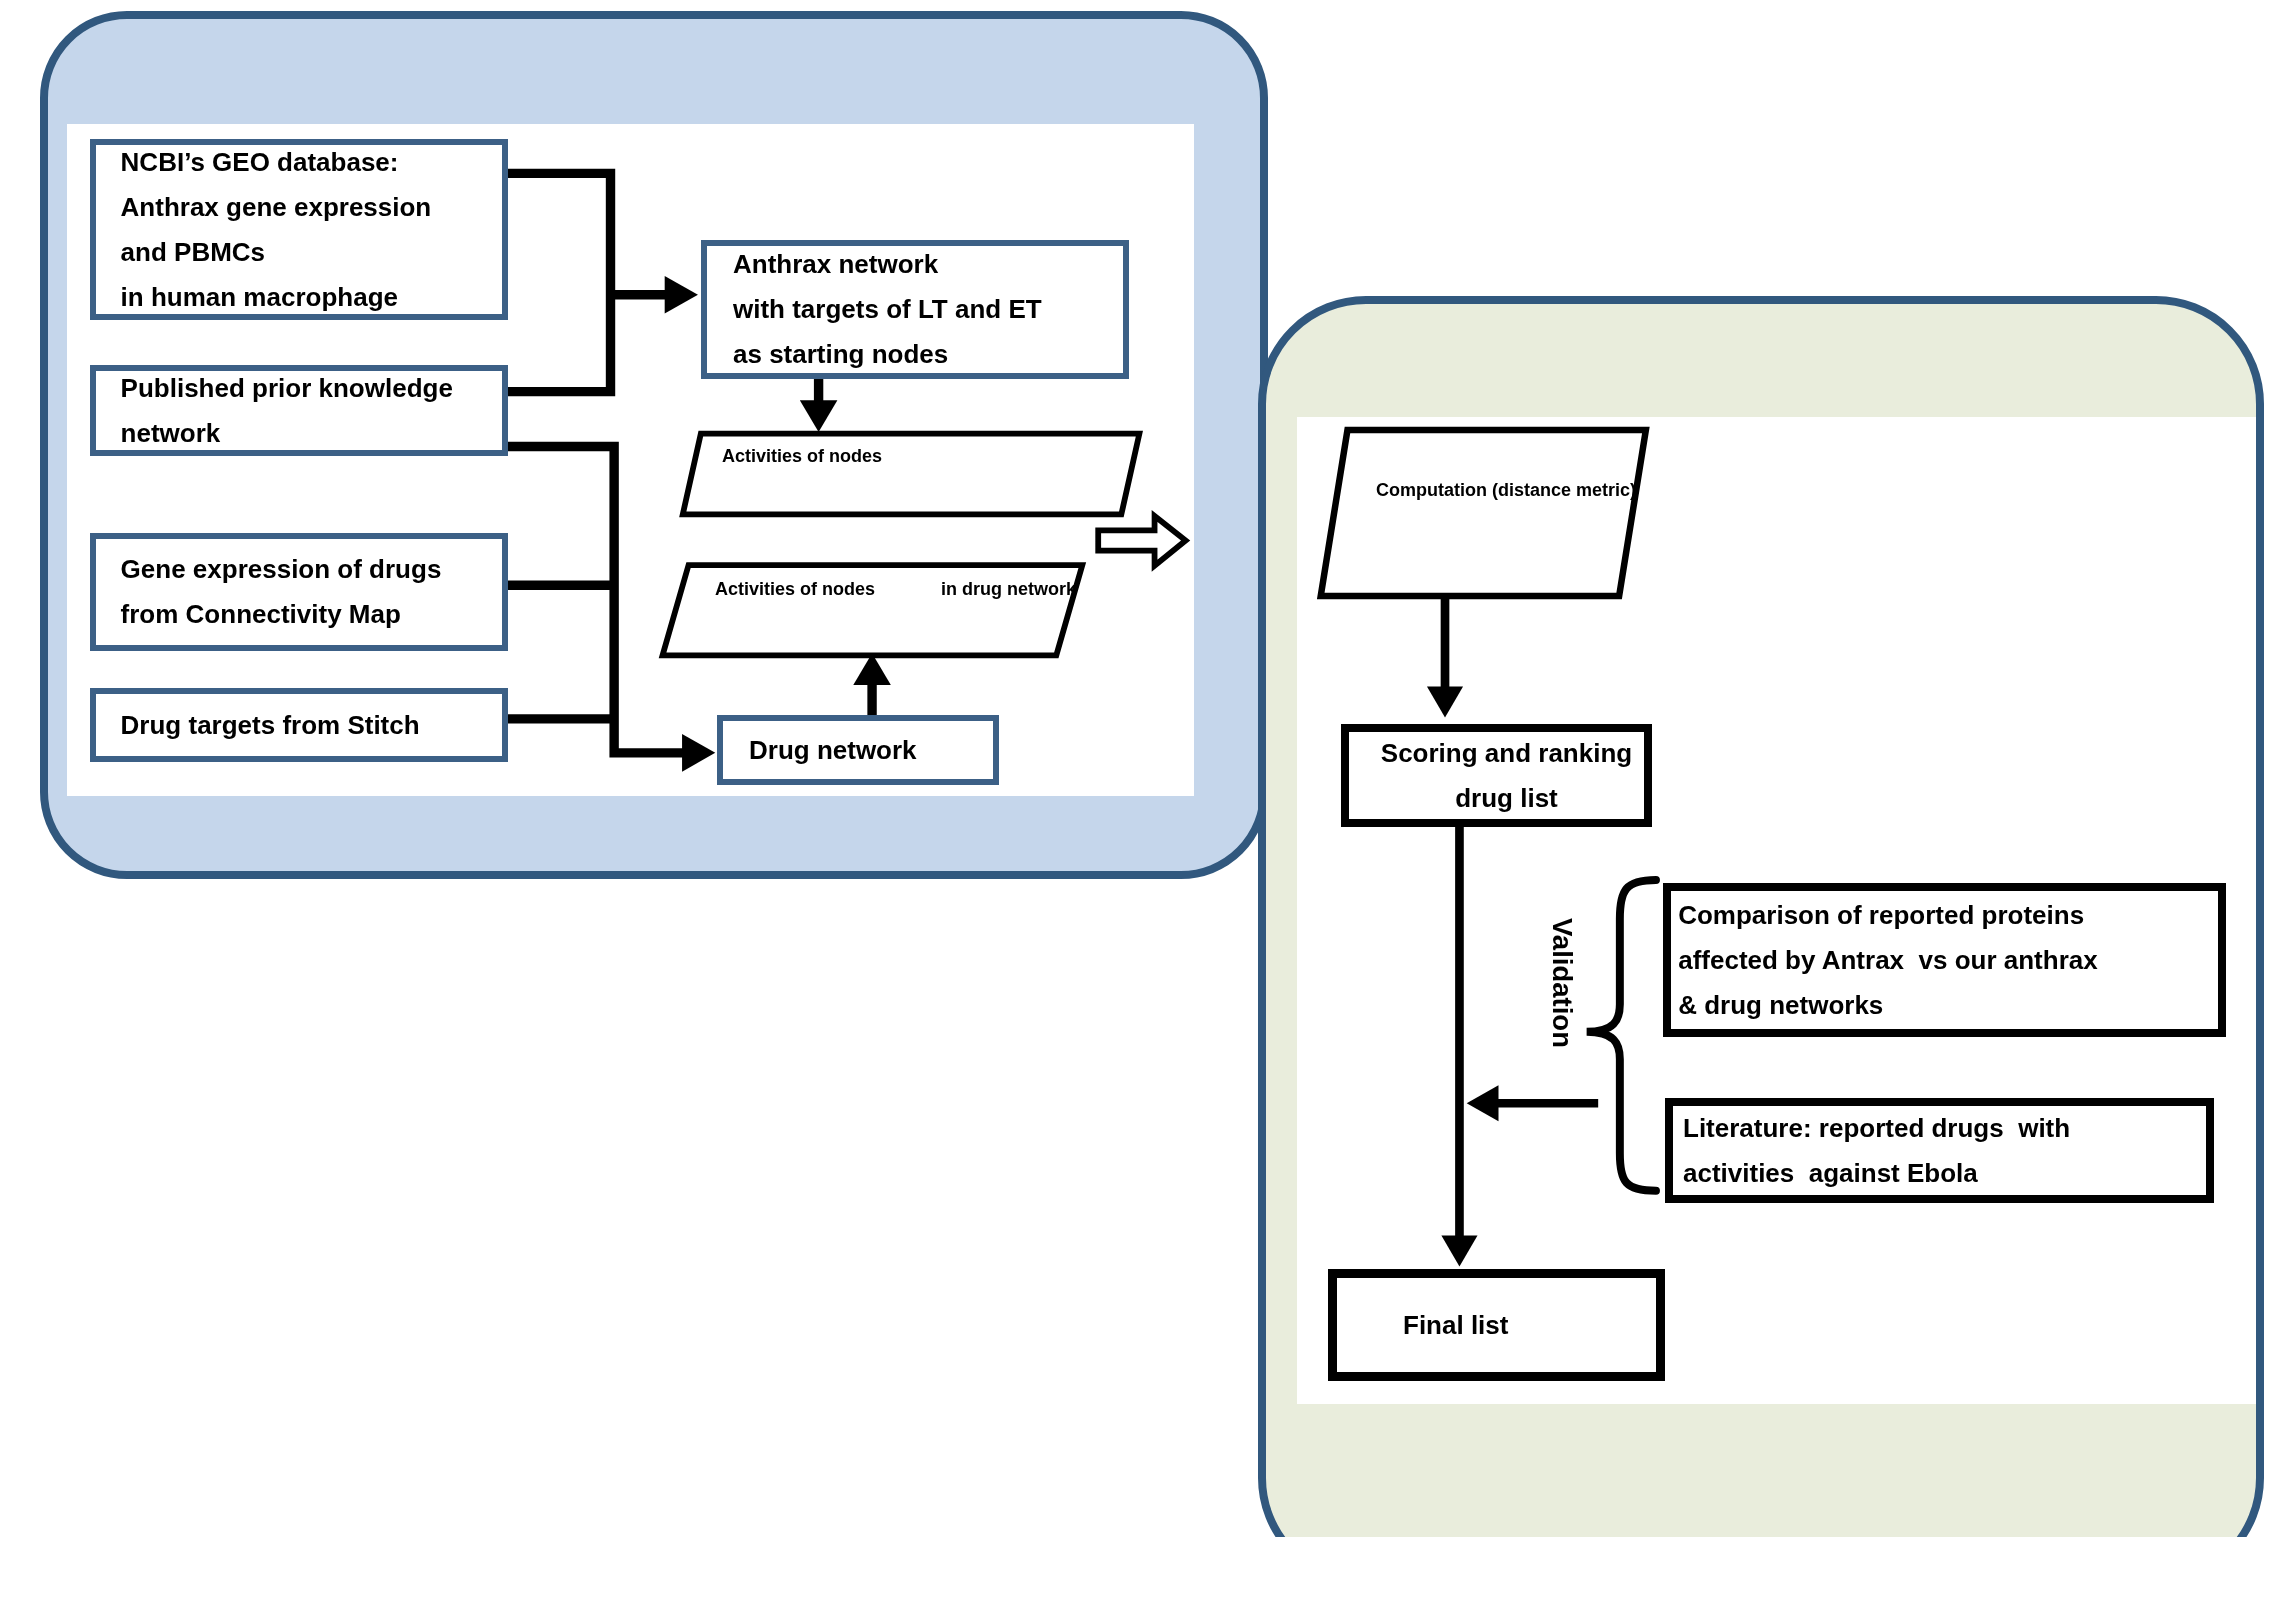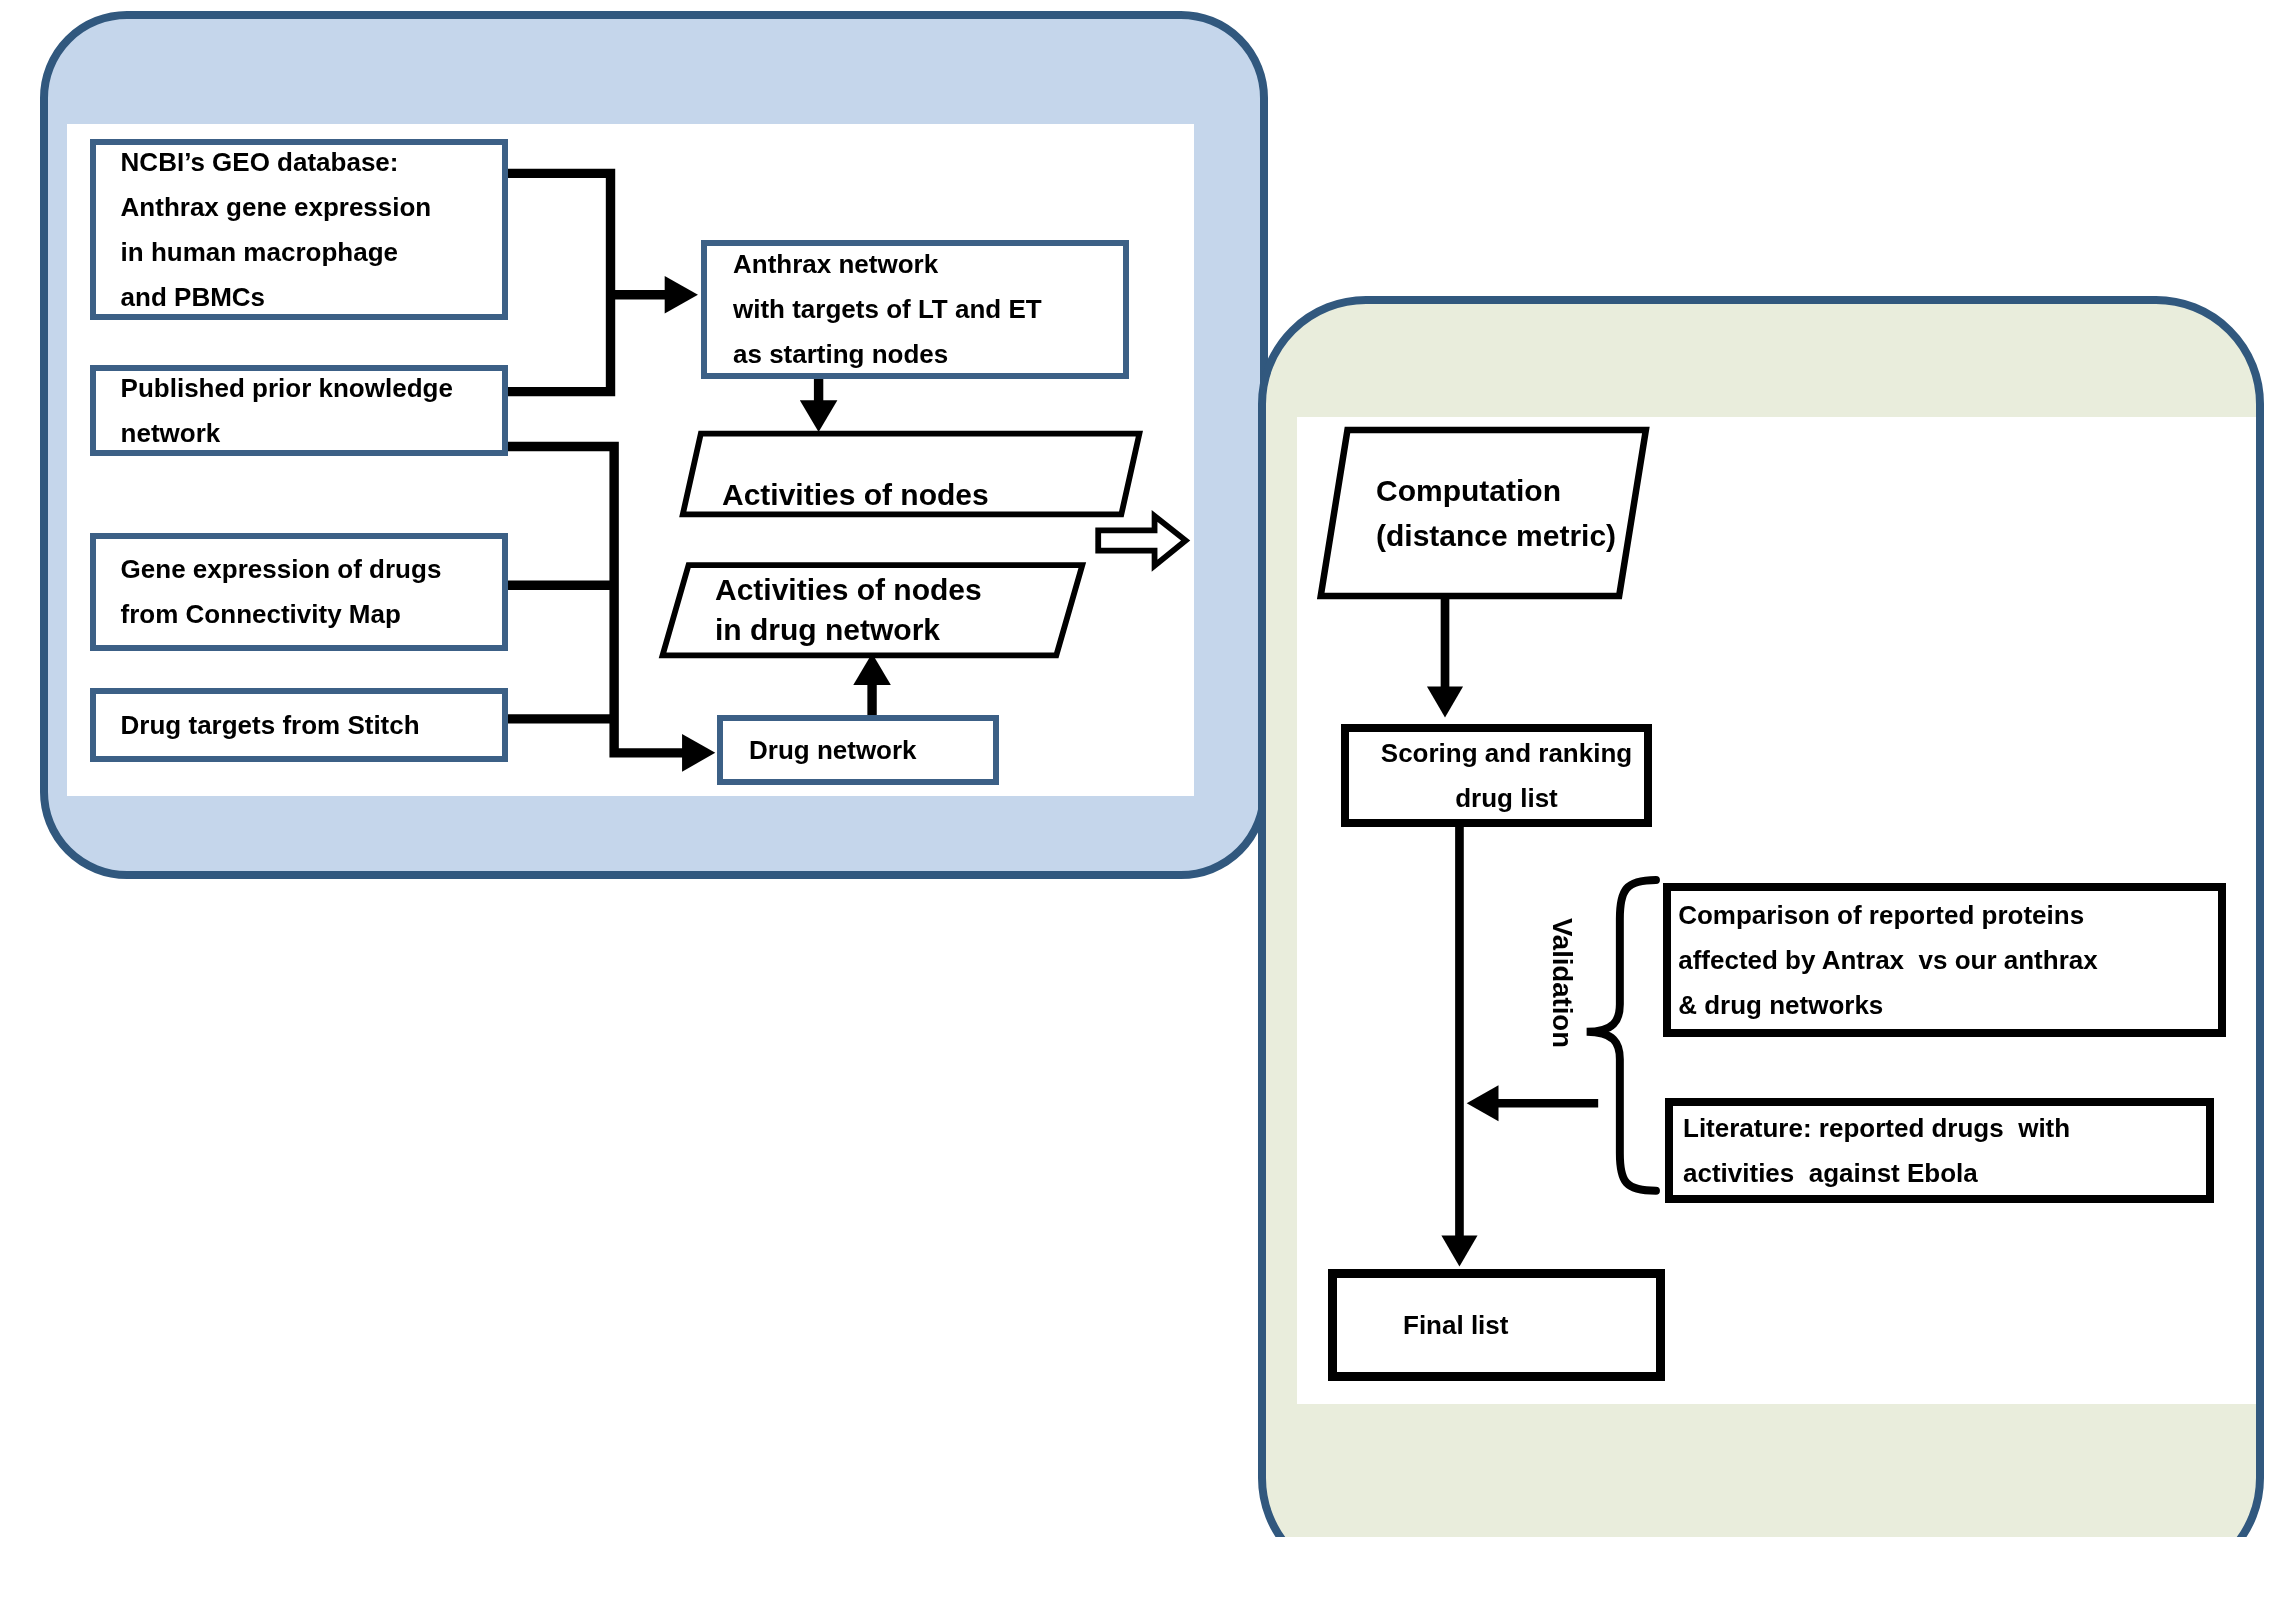--- a/index.html
+++ b/index.html
@@ -24,22 +24,22 @@
   #right-white{left:1297px;top:417px;width:959px;height:987px;}
   #overlay{position:absolute;left:0;top:0;width:2273px;height:1617px;pointer-events:none;}
   .node{
     position:absolute;background:#ffffff;box-sizing:border-box;
     display:flex;flex-direction:column;justify-content:center;
     font-weight:bold;font-size:26px;line-height:45px;white-space:pre;
   }
   .blue-border{border:6.5px solid #3c6086;}
   .black-border{border:8.7px solid #000000;}
   .ptext{
-    position:absolute;font-weight:bold;font-size:30px;line-height:40px;
-    white-space:pre;display:flex;flex-direction:column;justify-content:flex-end;
+    position:absolute;font-weight:bold;font-size:18px;line-height:40px;
+    white-space:pre;display:flex;justify-content:space-between;
   }
   .line{white-space:pre;}
   #validation{
     position:absolute;left:1468px;top:889px;width:188px;height:188px;
     display:flex;align-items:center;justify-content:center;
     font-weight:bold;font-size:27.5px;transform:rotate(90deg);
   }
 </style>
 </head>
 <body>
@@ -82,22 +82,22 @@
 
     <path d="M2212 1527 H2064" fill="none" stroke="#000" stroke-width="12"></path>
     <polygon points="2030,1527 2074,1502 2074,1552" fill="#000"></polygon>
 
     <path d="M2292 1218 C2250 1218 2242 1232 2242 1272 L2242 1390 C2242 1412 2234 1428 2196 1428 C2234 1428 2242 1444 2242 1466 L2242 1596 C2242 1636 2250 1648 2292 1648" fill="none" stroke="#000" stroke-width="11" stroke-linecap="round"></path>
   </svg>
 
   <div class="node blue-border" style="left:90px;top:139px;width:418px;height:181px;padding-left:24.6px;">
     <div class="line">NCBI’s GEO database:</div>
     <div class="line">Anthrax gene expression</div>
+    <div class="line">and PBMCs</div>
     <div class="line">in human macrophage</div>
-    <div class="line">and PBMCs</div>
   </div>
 
   <div class="node blue-border" style="left:90px;top:365px;width:418px;height:91px;padding-left:24.6px;">
     <div class="line">Published prior knowledge</div>
     <div class="line">network</div>
   </div>
 
   <div class="node blue-border" style="left:90px;top:533px;width:418px;height:118px;padding-left:24.6px;">
     <div class="line">Gene expression of drugs</div>
     <div class="line">from Connectivity Map</div>

